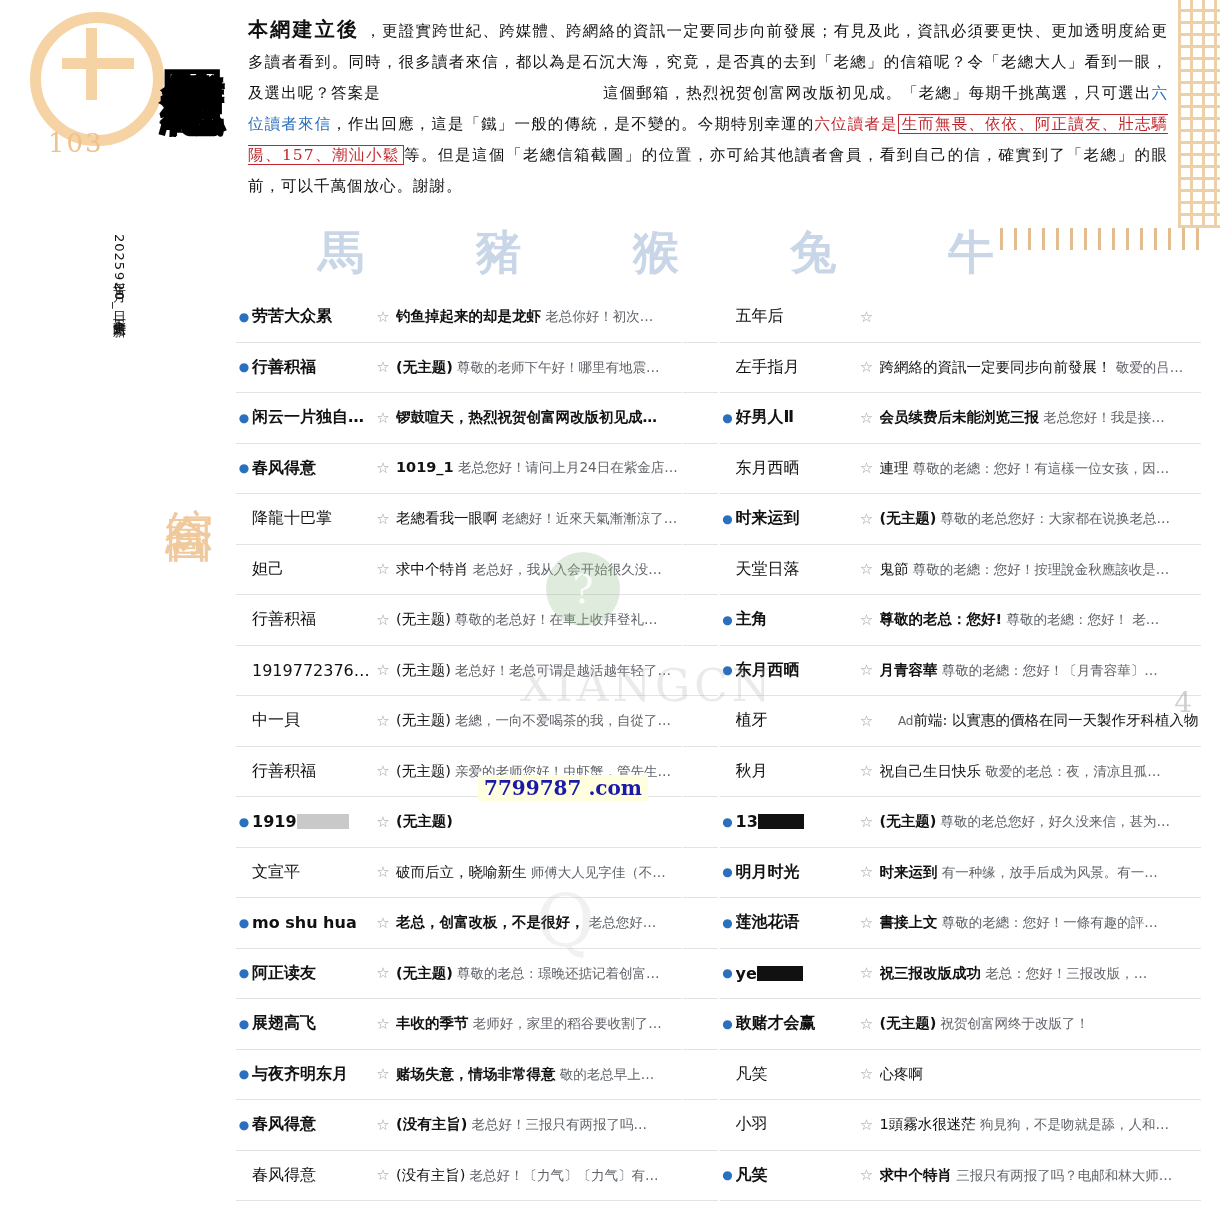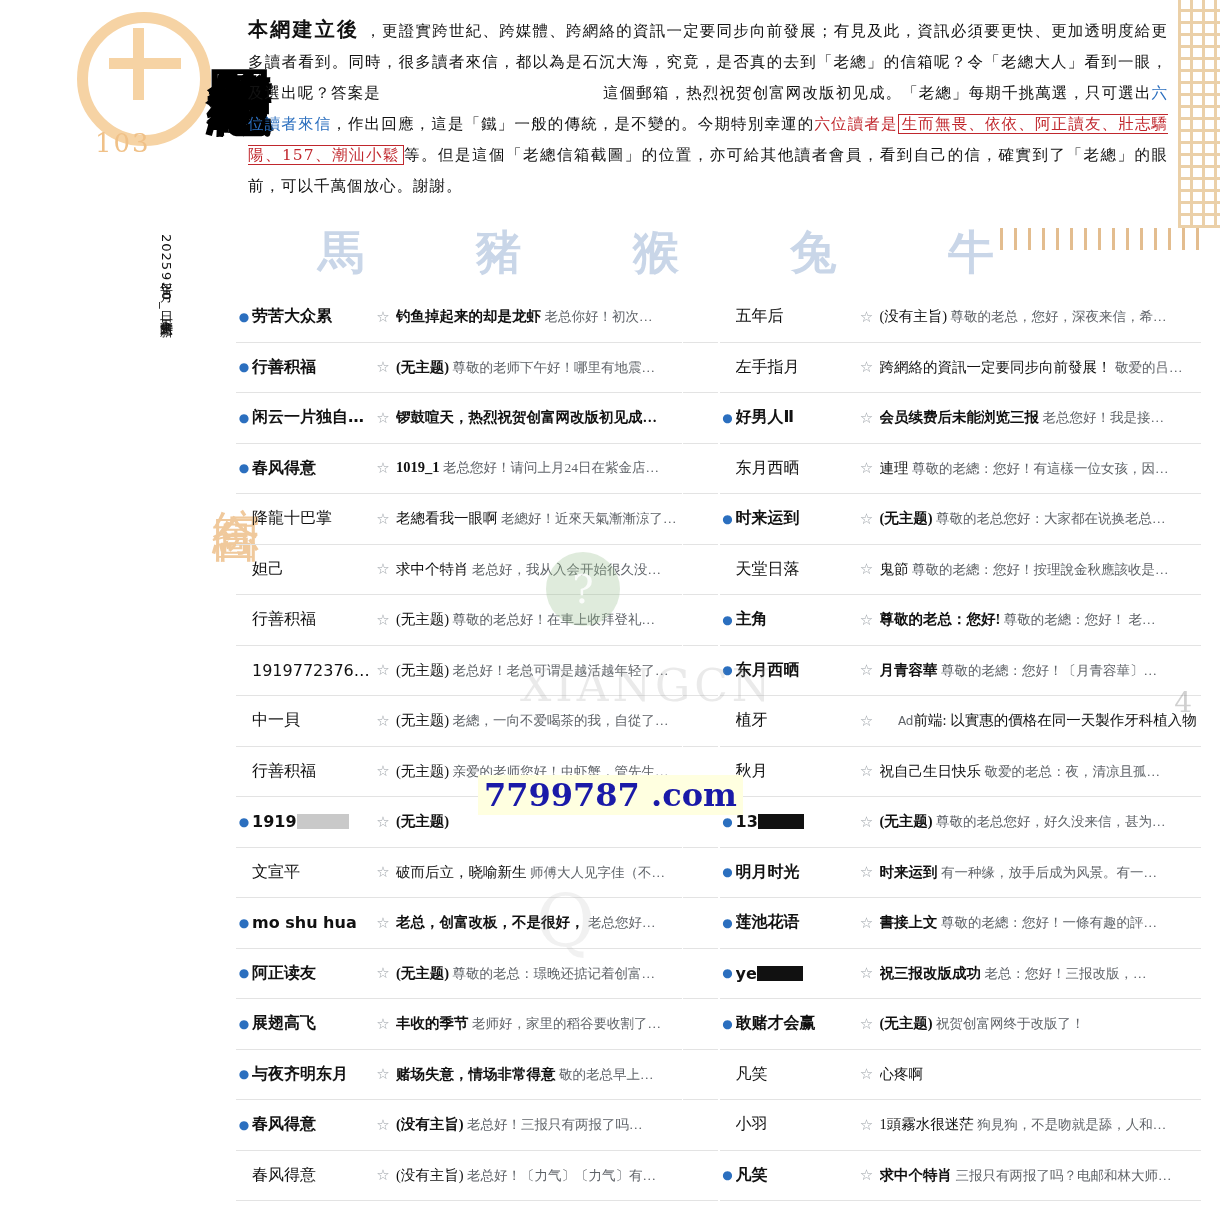--- a/index.html
+++ b/index.html
@@ -15,21 +15,20 @@
     overflow: hidden;
     color: #000;
   }
 
   
   .left-col {
     position: absolute;
     left: 0; top: 0;
     width: 232px;
     height: 1030px;
-    margin-left: 47px;
   }
   .logo-ring {
     position: absolute;
     left: 30px; top: 12px;
     width: 112px; height: 112px;
     border: 11px solid #f6d3a4;
     border-radius: 50%;
   }
   .logo-bar {
     position: absolute;
@@ -202,21 +201,20 @@
     color: #9aa0a6;
     font-size: 15px;
   }
 
   .msg {
     flex: 1 1 auto;
     font-size: 14.5px;
     overflow: hidden;
     text-overflow: clip;
     color: #222;
-    font-family: Liberation Serif, serif;
   }
   .msg .subj { color: #111; }
   .row.unread .msg .subj { font-weight: bold; }
   .msg .snip {
     color: #5f6368;
     font-size: 13.5px;
   }
   .ad-tag {
     flex: 0 0 34px;
     font-size: 12px;
@@ -267,21 +265,21 @@
     right: 28px; top: 686px;
     font-size: 28px;
     color: rgba(120,120,120,.35);
     font-family: "DejaVu Serif", serif;
   }
 
   .site-url {
     position: absolute;
     left: 478px;
     top: 775px;
-    font-size: 32px;
+    font-size: 20px;
     font-weight: bold;
     color: #1a1aa8;
     background: #ffffe0;
     padding: 1px 6px;
     font-family: "DejaVu Serif", serif;
   }
 
   .divider-v {
     position: absolute;
     left: 682px;
@@ -432,21 +430,20 @@
         <span class="sender">春风得意</span>
         <span class="star">☆</span>
         <span class="msg"><span class="subj">(没有主旨)</span><span class="snip">  老总好！〔力气〕〔力气〕有…</span></span>
       </div>
     </div>
   <div class="col right" id="col-right">
       <div class="row">
         <span class="bullet off">●</span>
         <span class="sender">五年后</span>
         <span class="star">☆</span>
-        <span class="msg"><span class="subj">(没有主旨)</span><span class="snip">  尊敬的老总，您好，深夜来信，希…</span></span>
       </div>
       <div class="row">
         <span class="bullet off">●</span>
         <span class="sender">左手指月</span>
         <span class="star">☆</span>
         <span class="msg"><span class="subj">跨網絡的資訊一定要同步向前發展！</span><span class="snip">  敬爱的吕…</span></span>
       </div>
       <div class="row unread">
         <span class="bullet">●</span>
         <span class="sender">好男人Ⅱ</span>

